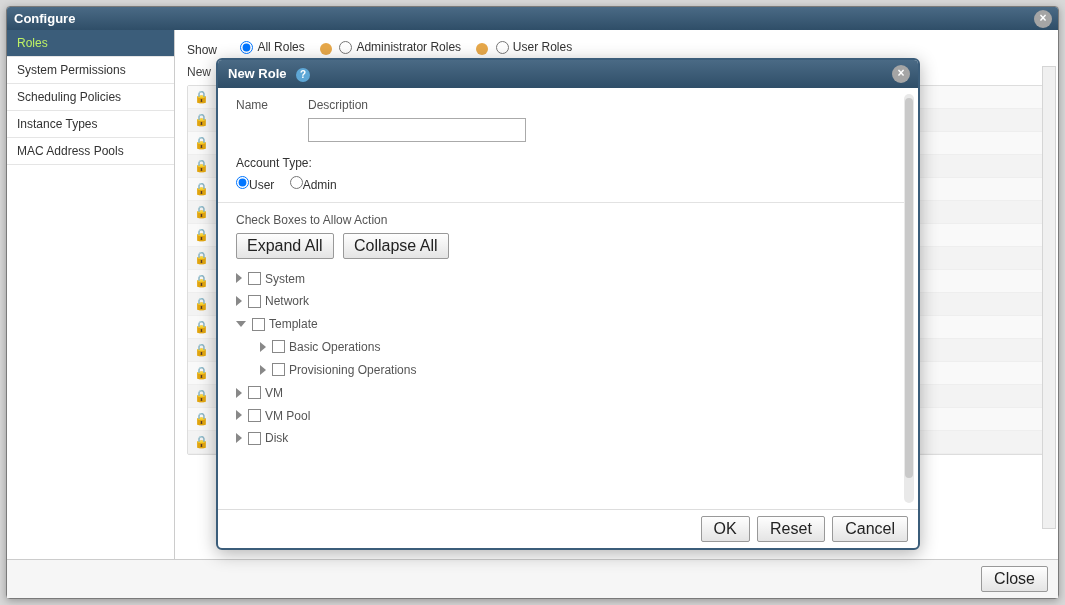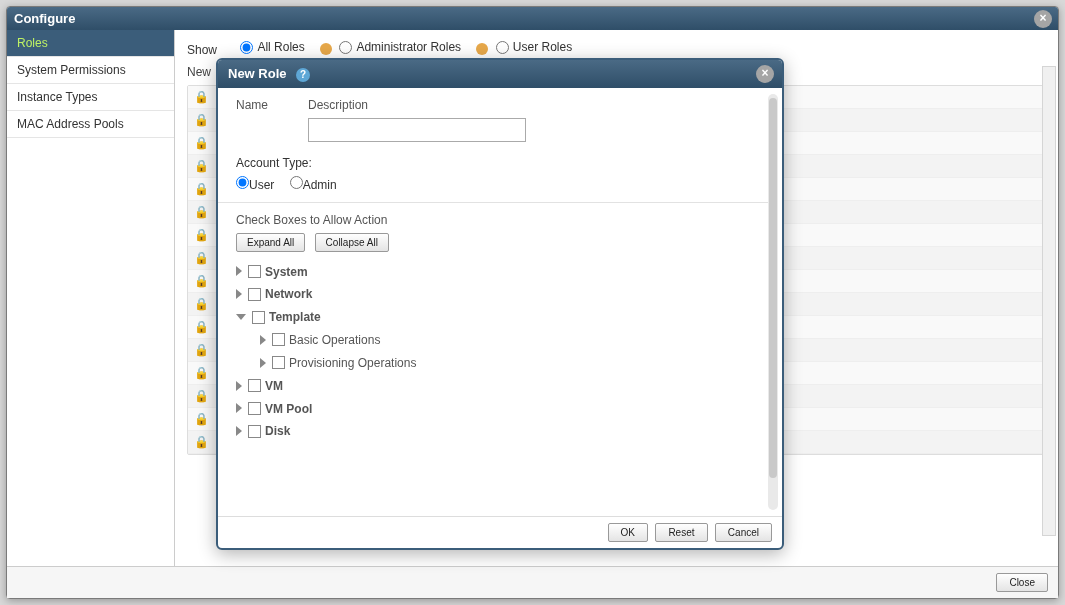--- a/index.html
+++ b/index.html
@@ -114,40 +114,40 @@
   text-align:right;
   background:#f6f6f6;
 }
 .btn {
   display:inline-block;
   padding:3px 12px;
   border:1px solid #999;
   background: linear-gradient(#fefefe,#e4e4e4);
   border-radius:2px;
   cursor:pointer;
-  font-size:10px;
+  font-size:16px;
   color:#222;
 }
 
 
 .fake-scroll {
   position:absolute;
   right:2px;
   top:36px;
   bottom:30px;
   width:14px;
   background:#f0f0f0;
   border:1px solid #d5d5d5;
 }
 
 
 .modal {
   position:absolute;
   top:58px; left:216px;
-  width:568px; height:492px;
+  width:704px; height:492px;
   background:#fff;
   border:2px solid #3b5d7a;
   border-radius:6px;
   box-shadow:0 4px 18px rgba(0,0,0,0.3);
   display:flex;
   flex-direction:column;
 }
 .modal-titlebar {
   background: linear-gradient(#4a6a85,#2f4e68);
   color:#fff;
@@ -217,21 +217,21 @@
 }
 .tree-check {
   display:inline-block;
   width:13px;height:13px;
   border:1px solid #888;
   background:#fff;
   vertical-align:middle;
   margin-right:4px;
   cursor:pointer;
 }
-.tree-label { font-weight:bold; color:#555; vertical-align:middle;}
+.tree-label { font-weight:normal; color:#555; vertical-align:middle;}
 .tree-node.child .tree-label { font-weight:normal;}
 .modal-scroll {
   position:absolute;
   right:4px; top:6px; bottom:6px;
   width:10px;
   background:#e9e9e9;
   border-radius:5px;
 }
 .modal-scroll-thumb {
   position:absolute;
@@ -254,20 +254,21 @@
 
 <div class="configure-dialog">
   <div class="configure-titlebar">
     <span>Configure</span>
     <span class="configure-close">×</span>
   </div>
   <div class="configure-body">
     <div class="sidebar">
       <div class="sidebar-item selected"><span>Roles</span></div>
       <div class="sidebar-item"><span>System Permissions</span></div>
+      <div class="sidebar-item"><span>Scheduling Policies</span></div>
       <div class="sidebar-item"><span>Instance Types</span></div>
       <div class="sidebar-item"><span>MAC Address Pools</span></div>
     </div>
 
     <div class="configure-main">
       <div class="show-row">
         <span class="lbl">Show</span>
         <span class="radio-wrap">
             <input type="radio" checked="" style="">
             <span>All Roles</span>

